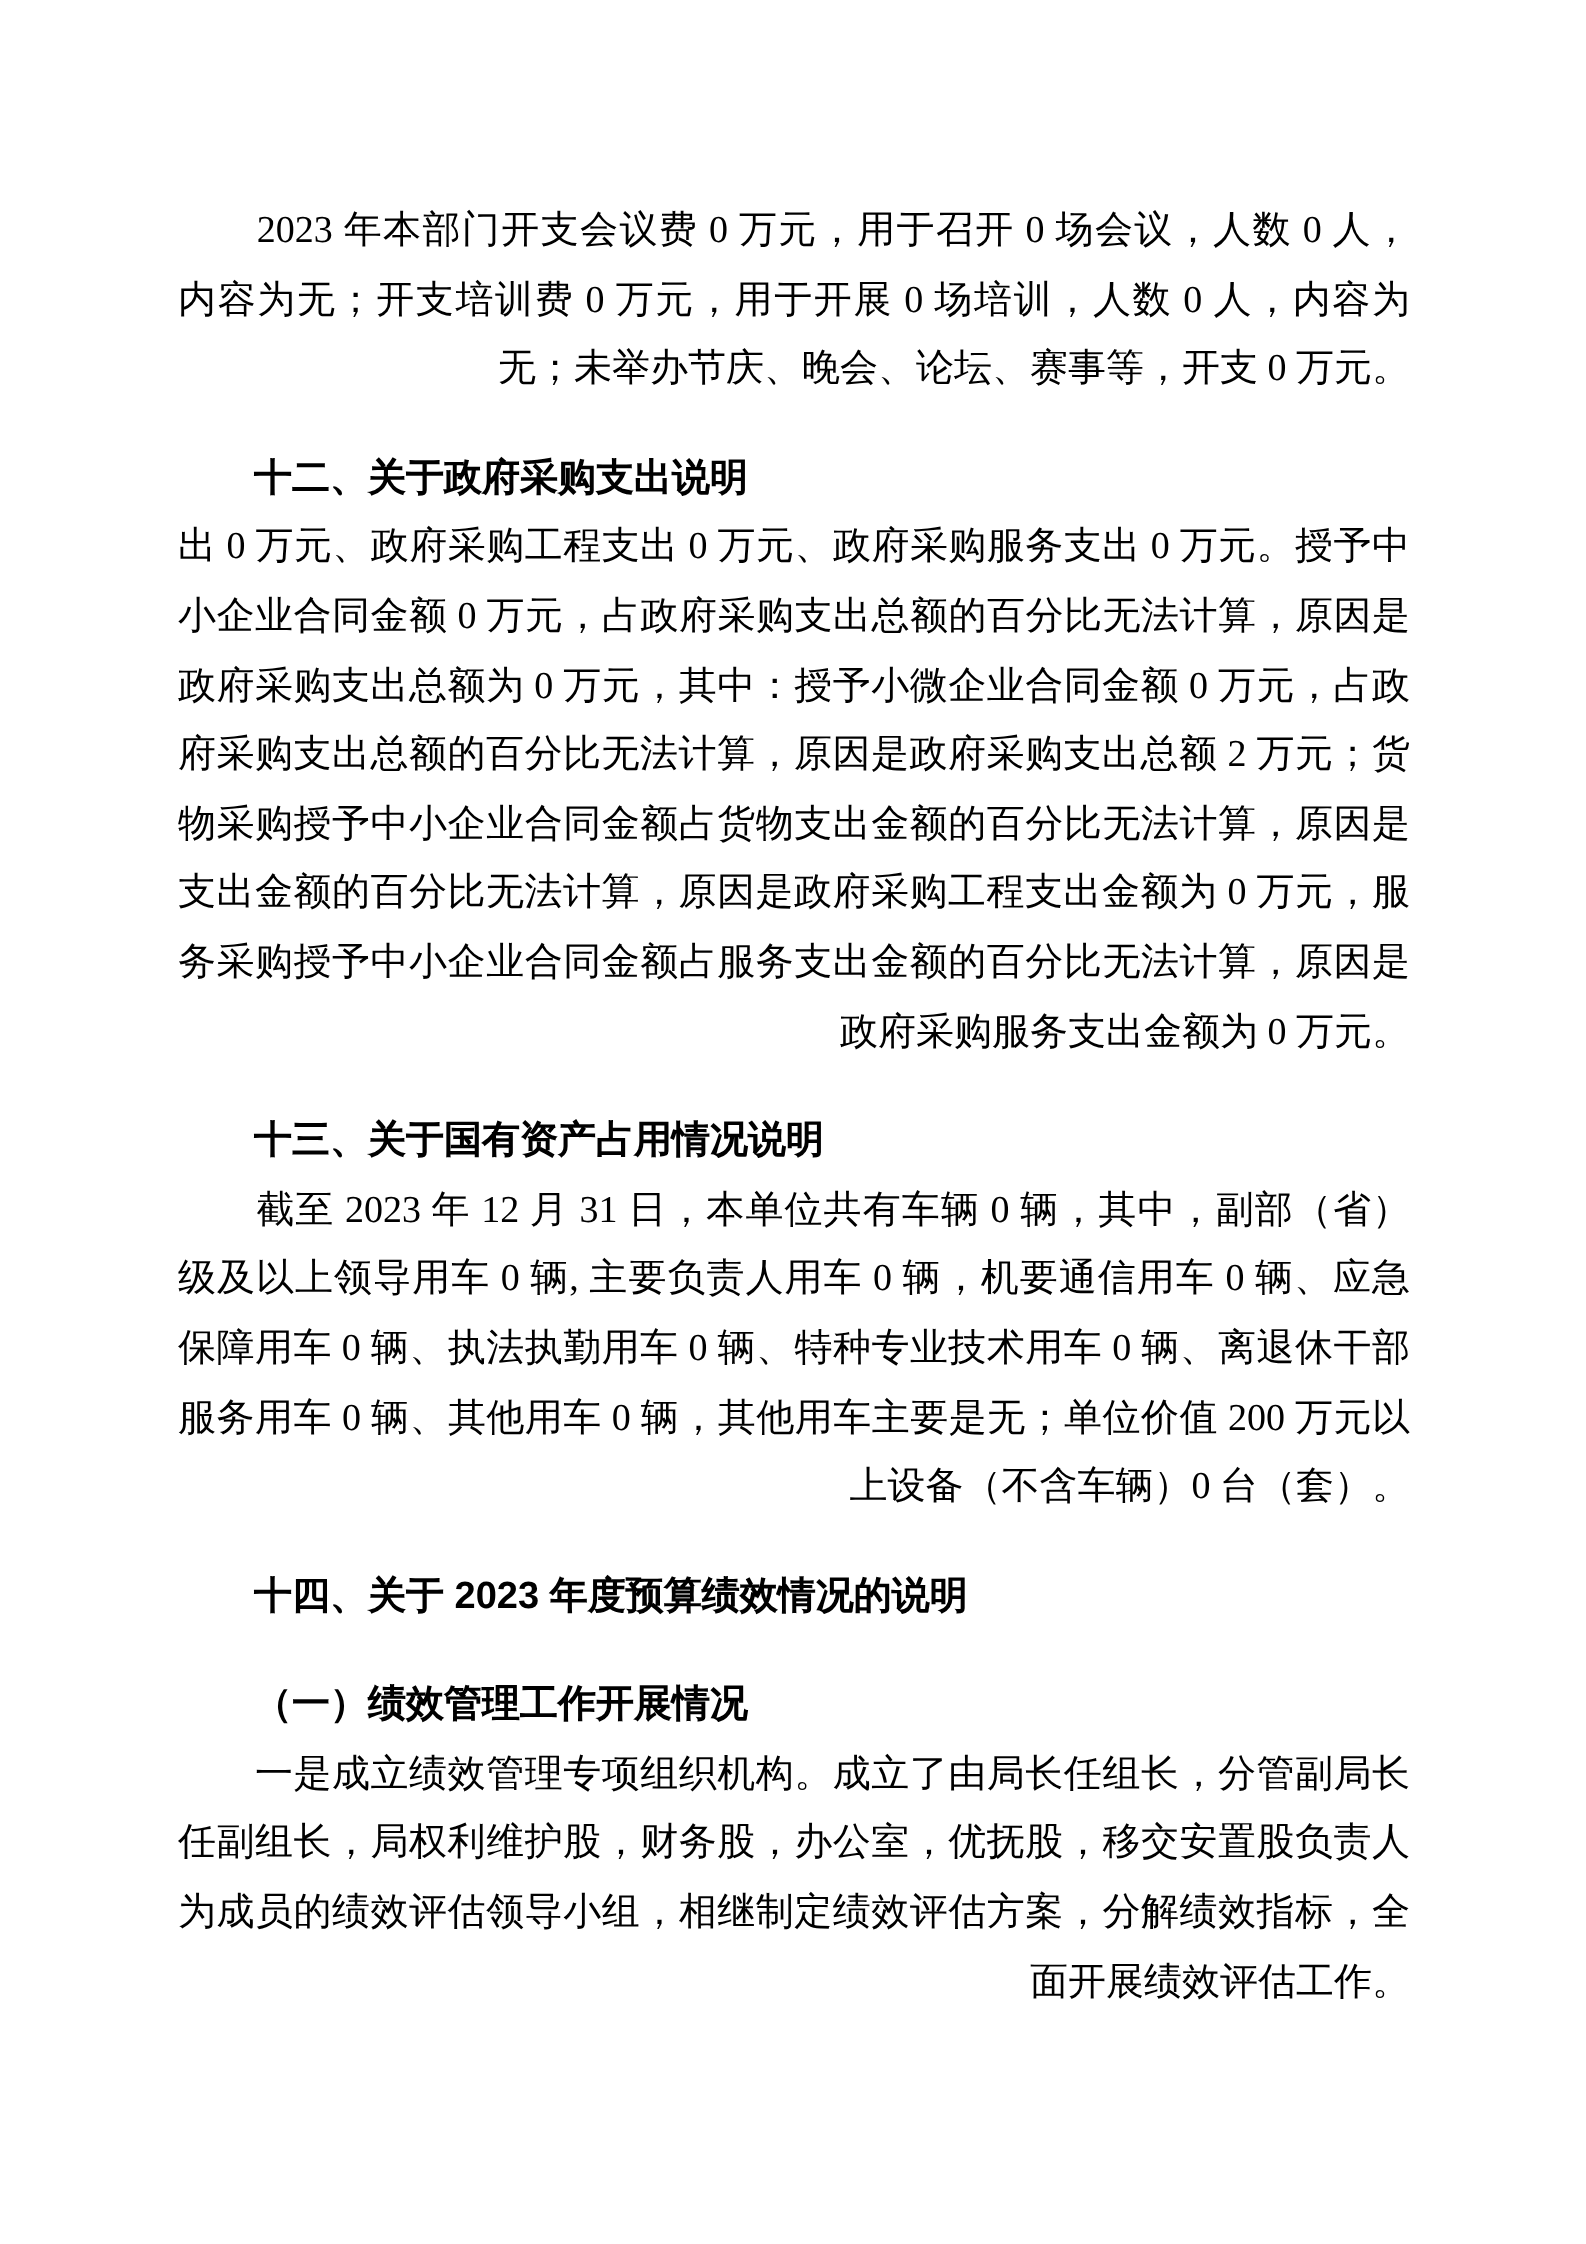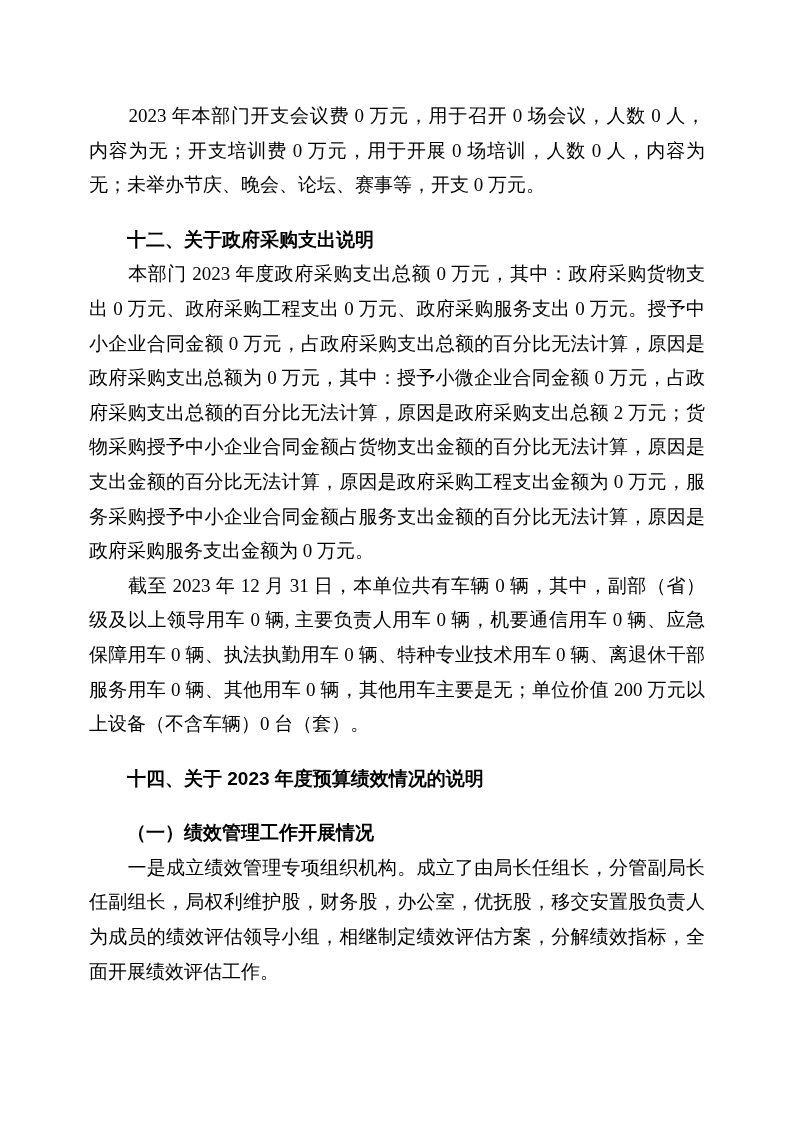--- a/index.html
+++ b/index.html
@@ -22,21 +22,21 @@
   }
   .tline {
     color: #000000;
     font-size: 19px;
     line-height: 34.6px;
     white-space: pre-wrap;
   }
   .para-line {
     font-family: "Liberation Serif", "DejaVu Serif", serif;
     font-weight: 400;
-    text-align: left;
+    text-align: right;
   }
   .para-line.fill {
     text-align: justify;
     text-align-last: justify;
     text-justify: inter-character;
   }
   .head-line {
     font-family: "Liberation Sans", "DejaVu Sans", sans-serif;
     font-weight: 700;
     text-align: left;
@@ -45,29 +45,29 @@
 </style>
 </head>
 <body>
 
 <div class="page">
   <div class="content">
       <div class="tline para-line fill">　　2023 年本部门开支会议费 0 万元，用于召开 0 场会议，人数 0 人，</div>
       <div class="tline para-line fill">内容为无；开支培训费 0 万元，用于开展 0 场培训，人数 0 人，内容为</div>
       <div class="tline para-line">无；未举办节庆、晚会、论坛、赛事等，开支 0 万元。</div>
       <div class="tline head-line">　　十二、关于政府采购支出说明</div>
-      <div class="tline para-line fill">　　本部门 2023 年度政府采购支出总额 0 万元，其中：政府采购货物支</div>
       <div class="tline para-line fill">出 0 万元、政府采购工程支出 0 万元、政府采购服务支出 0 万元。授予中</div>
       <div class="tline para-line fill">小企业合同金额 0 万元，占政府采购支出总额的百分比无法计算，原因是</div>
       <div class="tline para-line fill">政府采购支出总额为 0 万元，其中：授予小微企业合同金额 0 万元，占政</div>
       <div class="tline para-line fill">府采购支出总额的百分比无法计算，原因是政府采购支出总额 2 万元；货</div>
       <div class="tline para-line fill">物采购授予中小企业合同金额占货物支出金额的百分比无法计算，原因是</div>
       <div class="tline para-line fill">支出金额的百分比无法计算，原因是政府采购工程支出金额为 0 万元，服</div>
       <div class="tline para-line fill">务采购授予中小企业合同金额占服务支出金额的百分比无法计算，原因是</div>
       <div class="tline para-line">政府采购服务支出金额为 0 万元。</div>
+      <div class="tline head-line">　　十三、关于国有资产占用情况说明</div>
       <div class="tline para-line fill">　　截至 2023 年 12 月 31 日，本单位共有车辆 0 辆，其中，副部（省）</div>
       <div class="tline para-line fill">级及以上领导用车 0 辆, 主要负责人用车 0 辆，机要通信用车 0 辆、应急</div>
       <div class="tline para-line fill">保障用车 0 辆、执法执勤用车 0 辆、特种专业技术用车 0 辆、离退休干部</div>
       <div class="tline para-line fill">服务用车 0 辆、其他用车 0 辆，其他用车主要是无；单位价值 200 万元以</div>
       <div class="tline para-line">上设备（不含车辆）0 台（套）。</div>
       <div class="tline head-line">　　十四、关于 2023 年度预算绩效情况的说明</div>
       <div class="tline head-line">　　（一）绩效管理工作开展情况</div>
       <div class="tline para-line fill">　　一是成立绩效管理专项组织机构。成立了由局长任组长，分管副局长</div>
       <div class="tline para-line fill">任副组长，局权利维护股，财务股，办公室，优抚股，移交安置股负责人</div>
       <div class="tline para-line fill">为成员的绩效评估领导小组，相继制定绩效评估方案，分解绩效指标，全</div>

